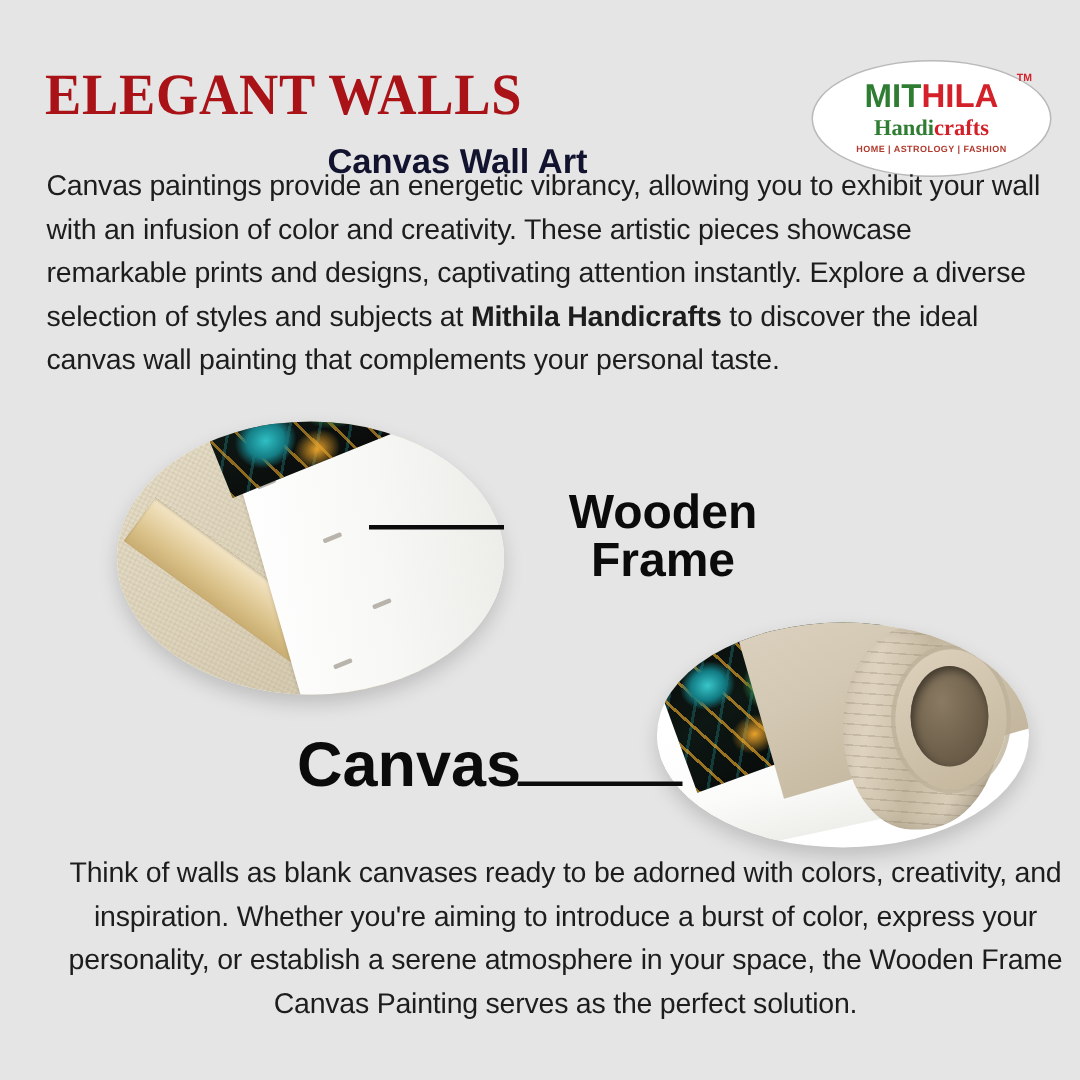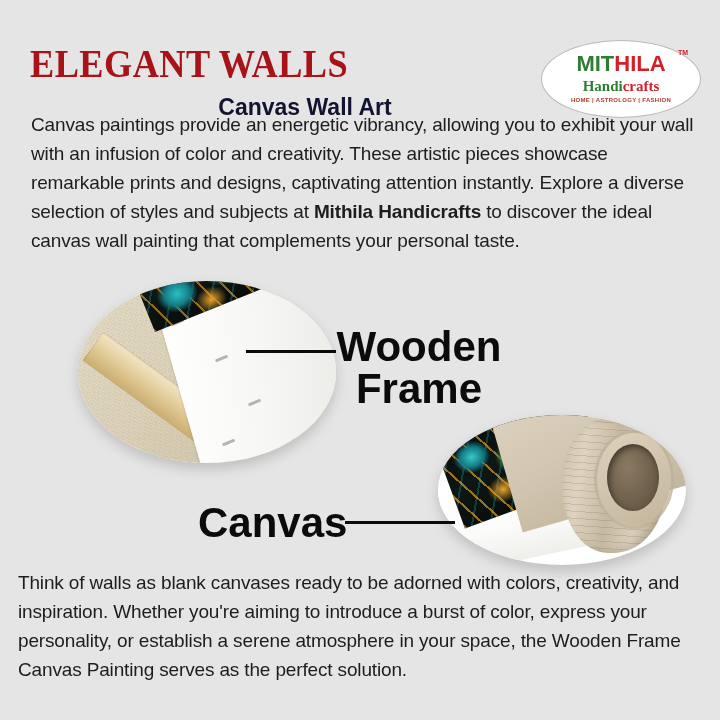--- a/index.html
+++ b/index.html
@@ -113,23 +113,24 @@
     line-height: 29px;
     color: #1d1d1d;
     letter-spacing: -0.15px;
   }
   #para-top {
     left: 31px;
     top: 110px;
     width: 664px;
   }
   #para-bottom {
-    left: 18px;
+    left: 42px;
     top: 568px;
     width: 670px;
+    text-align: center;
   }
   .body-copy b { font-weight: bold; }
 
   
   .photo-oval {
     position: absolute;
     border-radius: 50%;
     overflow: hidden;
     box-shadow: 0 6px 13px rgba(0,0,0,0.17);
     background: #ffffff;
@@ -290,29 +291,29 @@
 
   
   .callout-label {
     position: absolute;
     font-family: "Liberation Sans", sans-serif;
     font-weight: bold;
     color: #0b0b0b;
     line-height: 0.99;
   }
   #label-wooden-frame {
-    left: 328px;
+    left: 351px;
     top: 326px;
-    font-size: 42px;
+    font-size: 32px;
     text-align: center;
     width: 182px;
   }
   #label-canvas {
     left: 198px;
-    top: 502px;
+    top: 489px;
     font-size: 42px;
   }
   .leader {
     position: absolute;
     height: 3px;
     background: #0b0b0b;
   }
   #leader-frame { left: 246px; top: 350px; width: 90px; }
   #leader-canvas { left: 345px; top: 521px; width: 110px; }
 </style>

